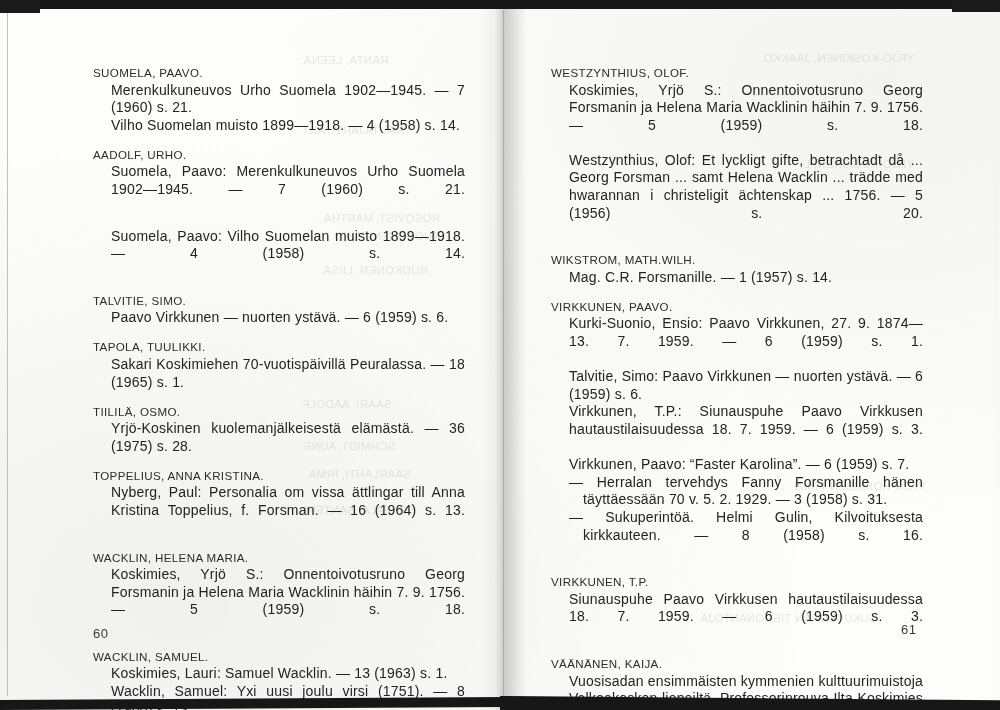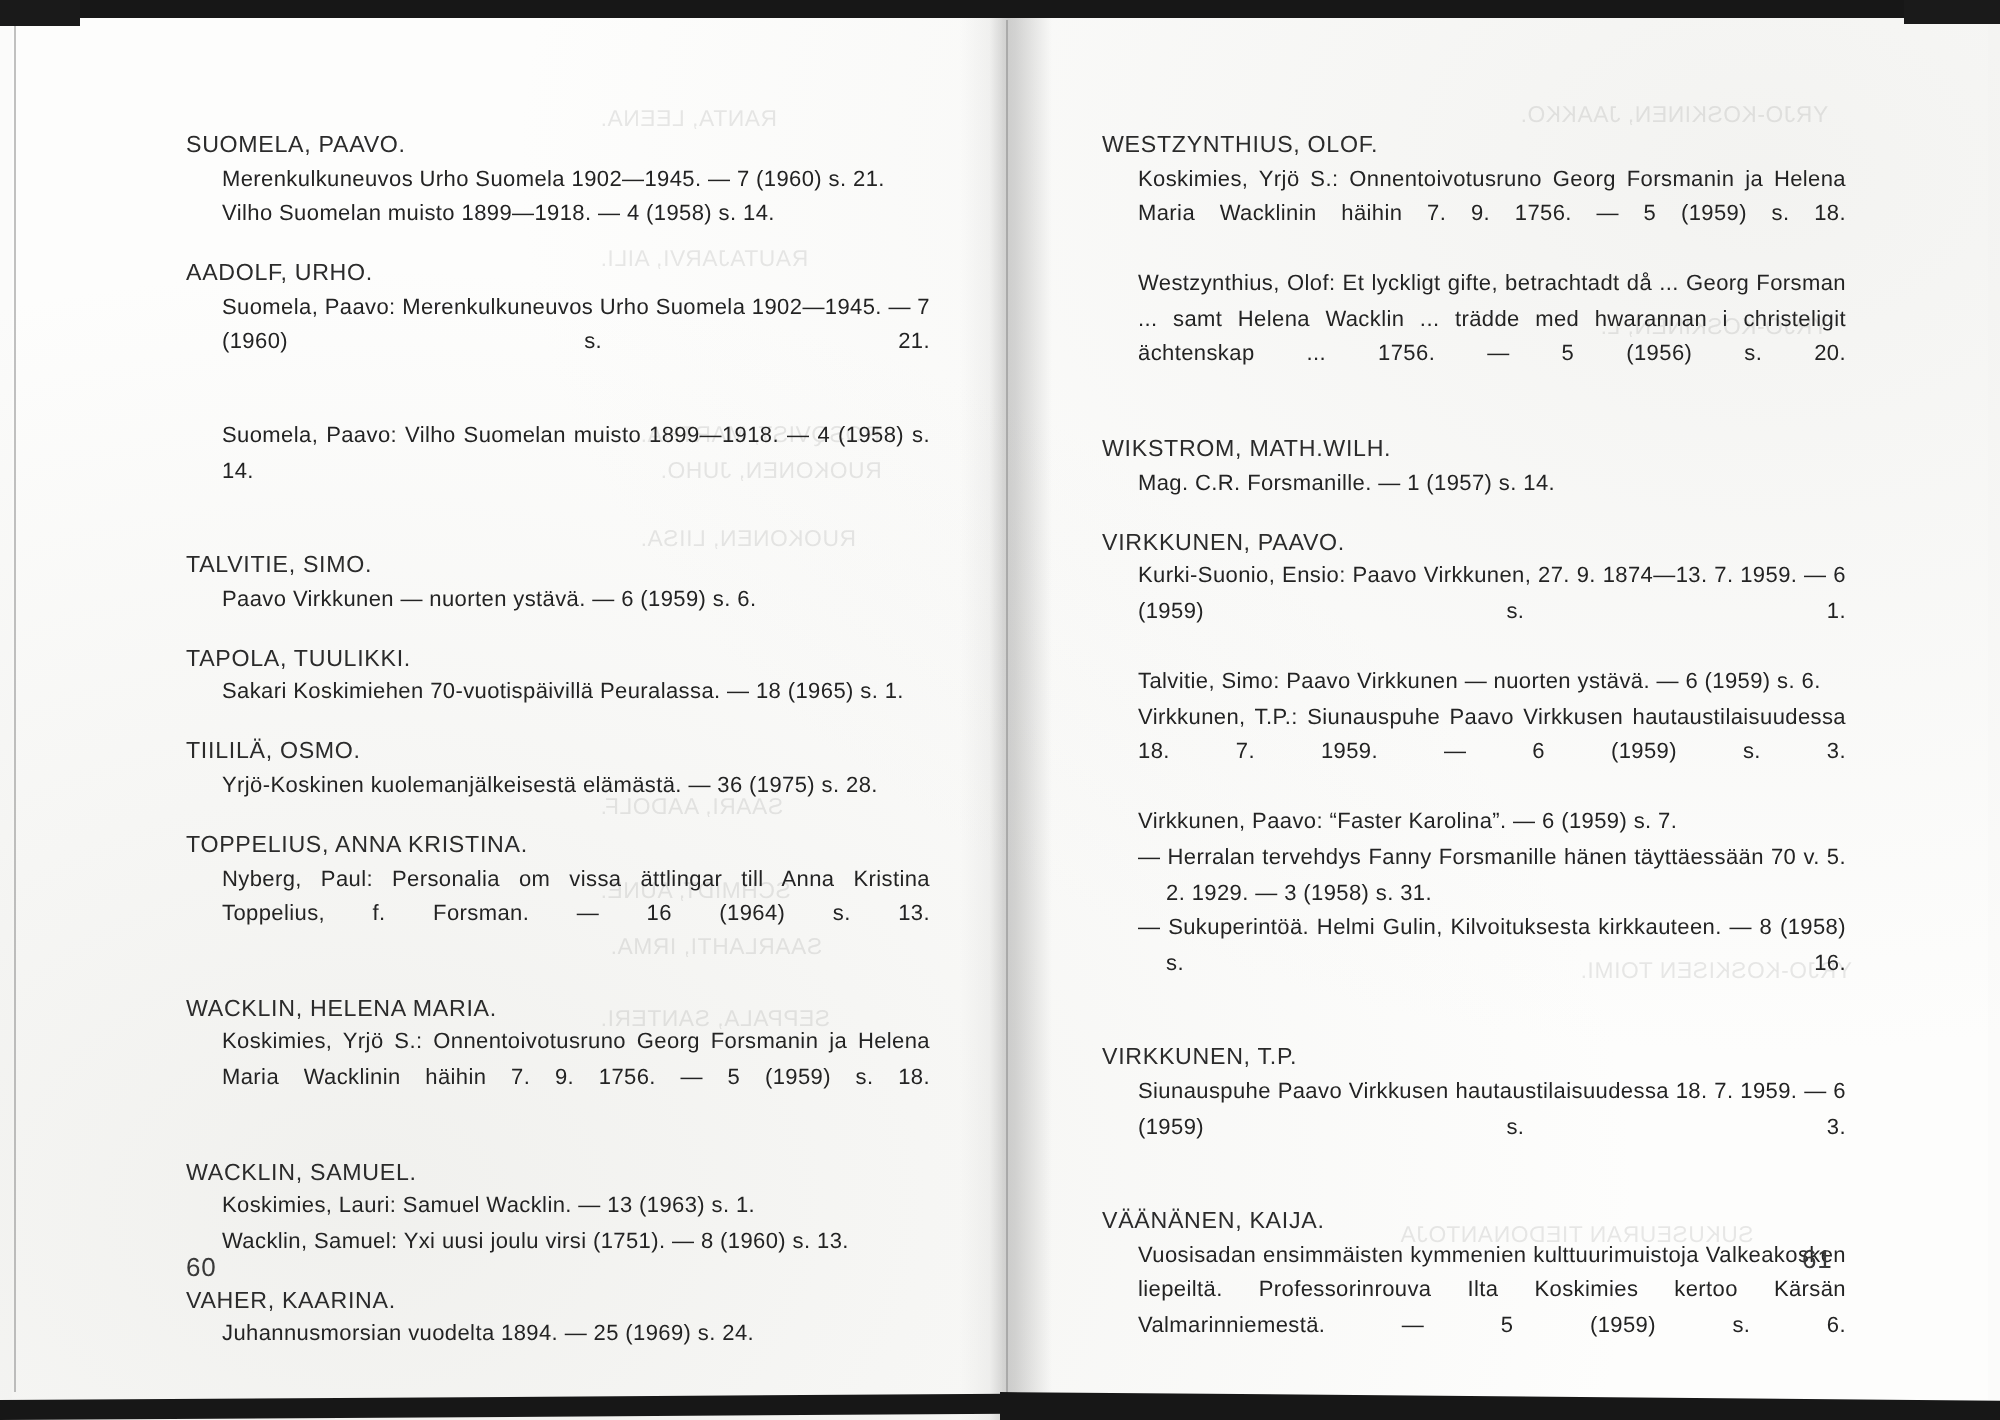--- a/index.html
+++ b/index.html
@@ -105,21 +105,21 @@
 
   .heading {
     font-size: 11.6px;
     letter-spacing: 0.35px;
     color: #2b2b2b;
     line-height: 17.5px;
     white-space: nowrap;
   }
   .ref {
     margin-left: 18px;
-    font-size: 11px;
+    font-size: 14px;
     line-height: 17.6px;
     color: #232323;
     text-align: justify;
     letter-spacing: 0.2px;
   }
   .ref.just::after {
     content: "";
     display: inline-block;
     width: 100%;
     height: 0;

